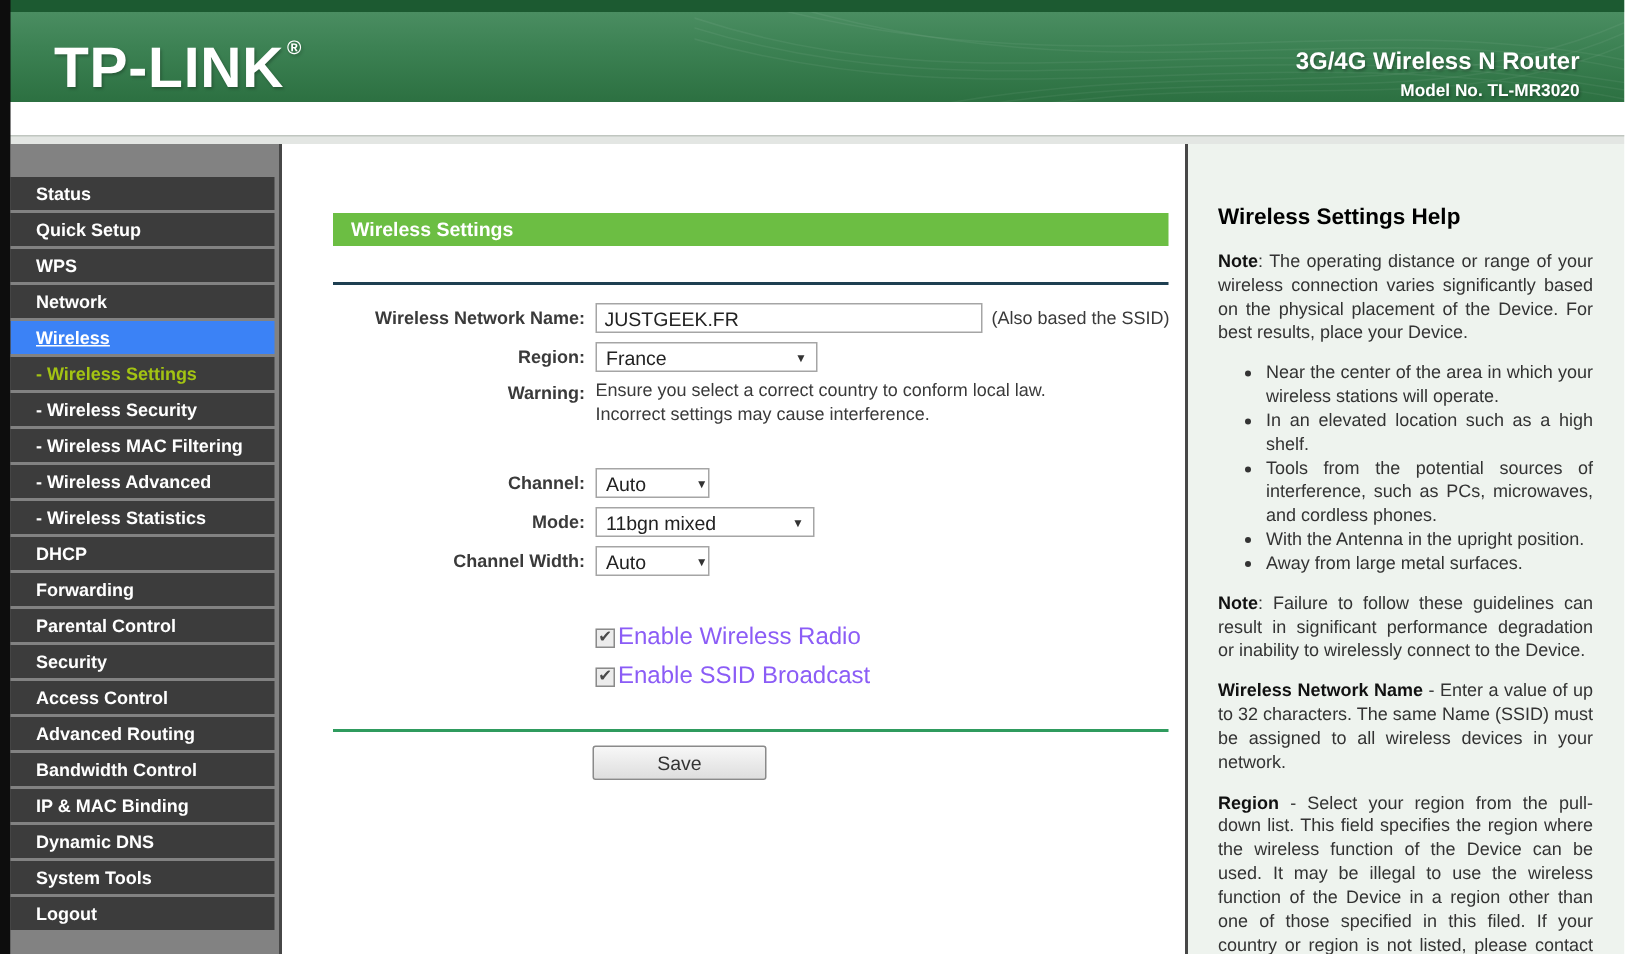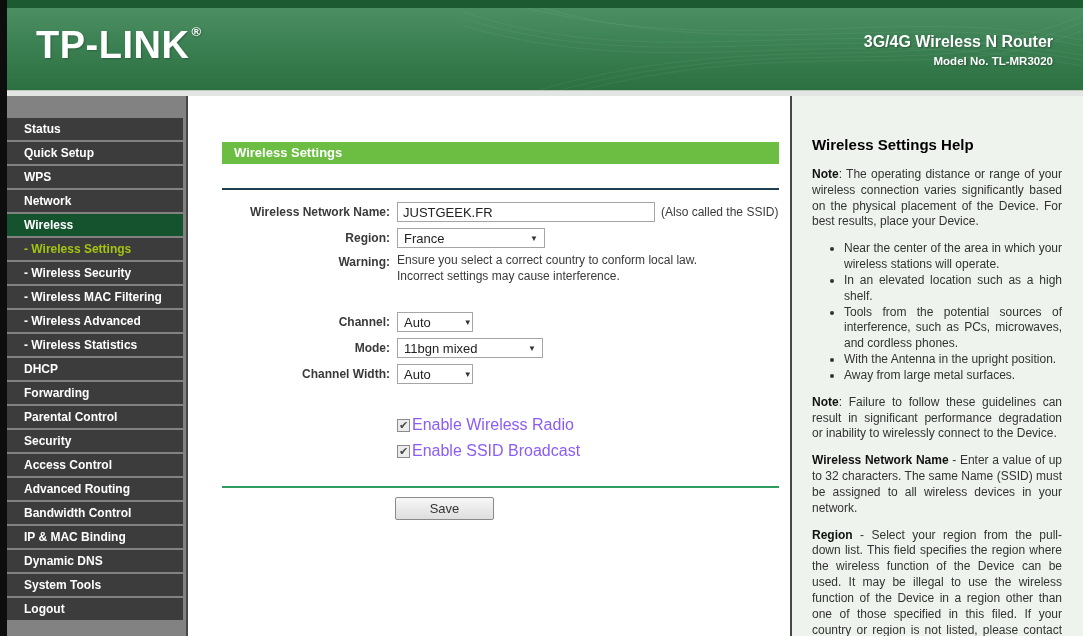--- a/index.html
+++ b/index.html
@@ -4,21 +4,21 @@
 <style>
   * { margin:0; padding:0; box-sizing:border-box; }
   html,body { width:1083px; height:636px; background:#fff; }
   .page { position:relative; width:1083px; height:636px; overflow:hidden;
           font-family:"Liberation Sans", sans-serif; }
 
   
   .left-strip { position:absolute; left:0; top:0; width:7px; height:636px; background:#0d0d0d; z-index:20; }
 
   
-  .header { position:absolute; left:0; top:0; width:1083px; height:90px;
+  .header { position:absolute; left:0; top:0; width:1083px; height:68px;
             background:linear-gradient(180deg,#4f9166 0%,#3d8254 45%,#2c7041 100%); overflow:hidden; }
   .header-topline { position:absolute; left:0; top:0; width:100%; height:8px; background:#1c5a31; }
   .waves { position:absolute; right:0; top:0; height:90px; width:620px; opacity:0.55; }
   .logo { position:absolute; left:36px; top:24px; color:#fff; font-weight:bold;
           font-size:38px; letter-spacing:0.5px; text-shadow:1px 1px 2px rgba(0,0,0,0.25); }
   .logo sup { font-size:13px; vertical-align:22px; margin-left:2px; }
   .hdr-right { position:absolute; right:30px; top:33px; text-align:right; color:#fff;
                text-shadow:1px 1px 2px rgba(0,0,0,0.3); }
   .hdr-product { font-size:16px; font-weight:bold; }
   .hdr-model { font-size:11.5px; font-weight:bold; margin-top:4px; }
@@ -27,21 +27,21 @@
   .subheader { position:absolute; left:0; top:90px; width:1083px; height:6px;
                background:#e3e6e3; border-top:1px solid #c0c6c0; }
 
   
   .body-row { position:absolute; left:7px; top:96px; width:1076px; height:540px; display:flex; }
 
   
   .sidebar { width:181px; height:100%; background:#828282; border-right:2px solid #474747; padding-top:22px; }
   .menu-item { width:176px; height:22px; line-height:22px; margin-bottom:2px; background:#3c3c3c;
                color:#fff; font-size:12px; font-weight:bold; padding-left:17px; cursor:pointer; }
-  .menu-item.active-main { background:#14532d; }
+  .menu-item.active-main { background:#3b82f6;text-decoration:underline; }
   .menu-item.sub { font-size:12px; }
   .menu-item.sub.active-sub { color:#a3c313; }
 
   
   .content { flex:1; background:#fff; position:relative; }
   .title-bar { position:absolute; left:34px; top:46px; width:557px; height:22px;
                background:#6cbe43; color:#fff; font-size:13px; font-weight:bold;
                line-height:22px; padding-left:12px; }
   .rule-dark { position:absolute; left:34px; top:92px; width:557px; height:2px; background:#1e3f51; }
   .rule-green { position:absolute; left:34px; top:390px; width:557px; height:2px; background:#2f9b5e; }
@@ -54,21 +54,21 @@
                 padding:0 5px; font-family:"Liberation Sans", sans-serif; color:#222; }
   .note { font-size:12px; color:#3a3a3a; line-height:20px; margin-left:6px; }
   .select { height:20px; border:1px solid #a5a5a5; background:#fff; display:flex; align-items:center;
             justify-content:space-between; font-size:13px; color:#222; padding:0 6px 0 6px; cursor:pointer;gap:23px; }
   .select .arrow { font-size:8px; color:#333; margin-left:10px; }
   .warn-text { font-size:12px; color:#3a3a3a; line-height:16px; }
   .cb-row { position:absolute; left:209px; display:flex; align-items:center; cursor:pointer; }
   .checkbox { width:13px; height:13px; border:1px solid #8b8b8b; background:#ececec;
               font-size:11px; line-height:11px; color:#4a4a4a; text-align:center; cursor:pointer; }
   .cb-label { font-size:16px; color:#8b5cf6; margin-left:2px; }
-  .save-btn { position:absolute; left:207px; top:401px; width:99px; height:23px;
+  .save-btn { position:absolute; left:207px; top:401px; width:116px; height:23px;
               background:linear-gradient(180deg,#f7f7f7,#dedede); border:1px solid #8a8a8a;
               border-radius:2px; font-size:13px; color:#333; cursor:pointer;
               font-family:"Liberation Sans", sans-serif; }
 
   
   .help { width:293px; height:100%; background:#eef3ee; border-left:2px solid #474747;
           padding:40px 21px 0 20px; overflow:hidden; }
   .help-title { font-size:15px; font-weight:bold; color:#000; margin-bottom:14px; }
   .help-p { font-size:12px; color:#333; line-height:1.32; text-align:justify; margin-bottom:11px; }
   .help-p b { color:#111; }
@@ -131,21 +131,21 @@
 
     <div class="content">
       <div class="title-bar">Wireless Settings</div>
       <div class="rule-dark"></div>
 
       <div class="row" style="top:106px;">
         <div class="flabel">Wireless Network Name:</div>
         <div class="fval">
           <input class="text-input" type="text" value="JUSTGEEK.FR" style="">
         </div>
-        <div class="note">(Also called the SSID)</div>
+        <div class="note">(Also based the SSID)</div>
       </div>
 
       <div class="row" style="top:132px;align-items:center;">
         <div class="flabel">Region:</div>
         <div class="fval">
           <div class="select" style="width:148px;">
             <span>France</span>
             <span class="arrow">▼</span>
           </div>
         </div>

